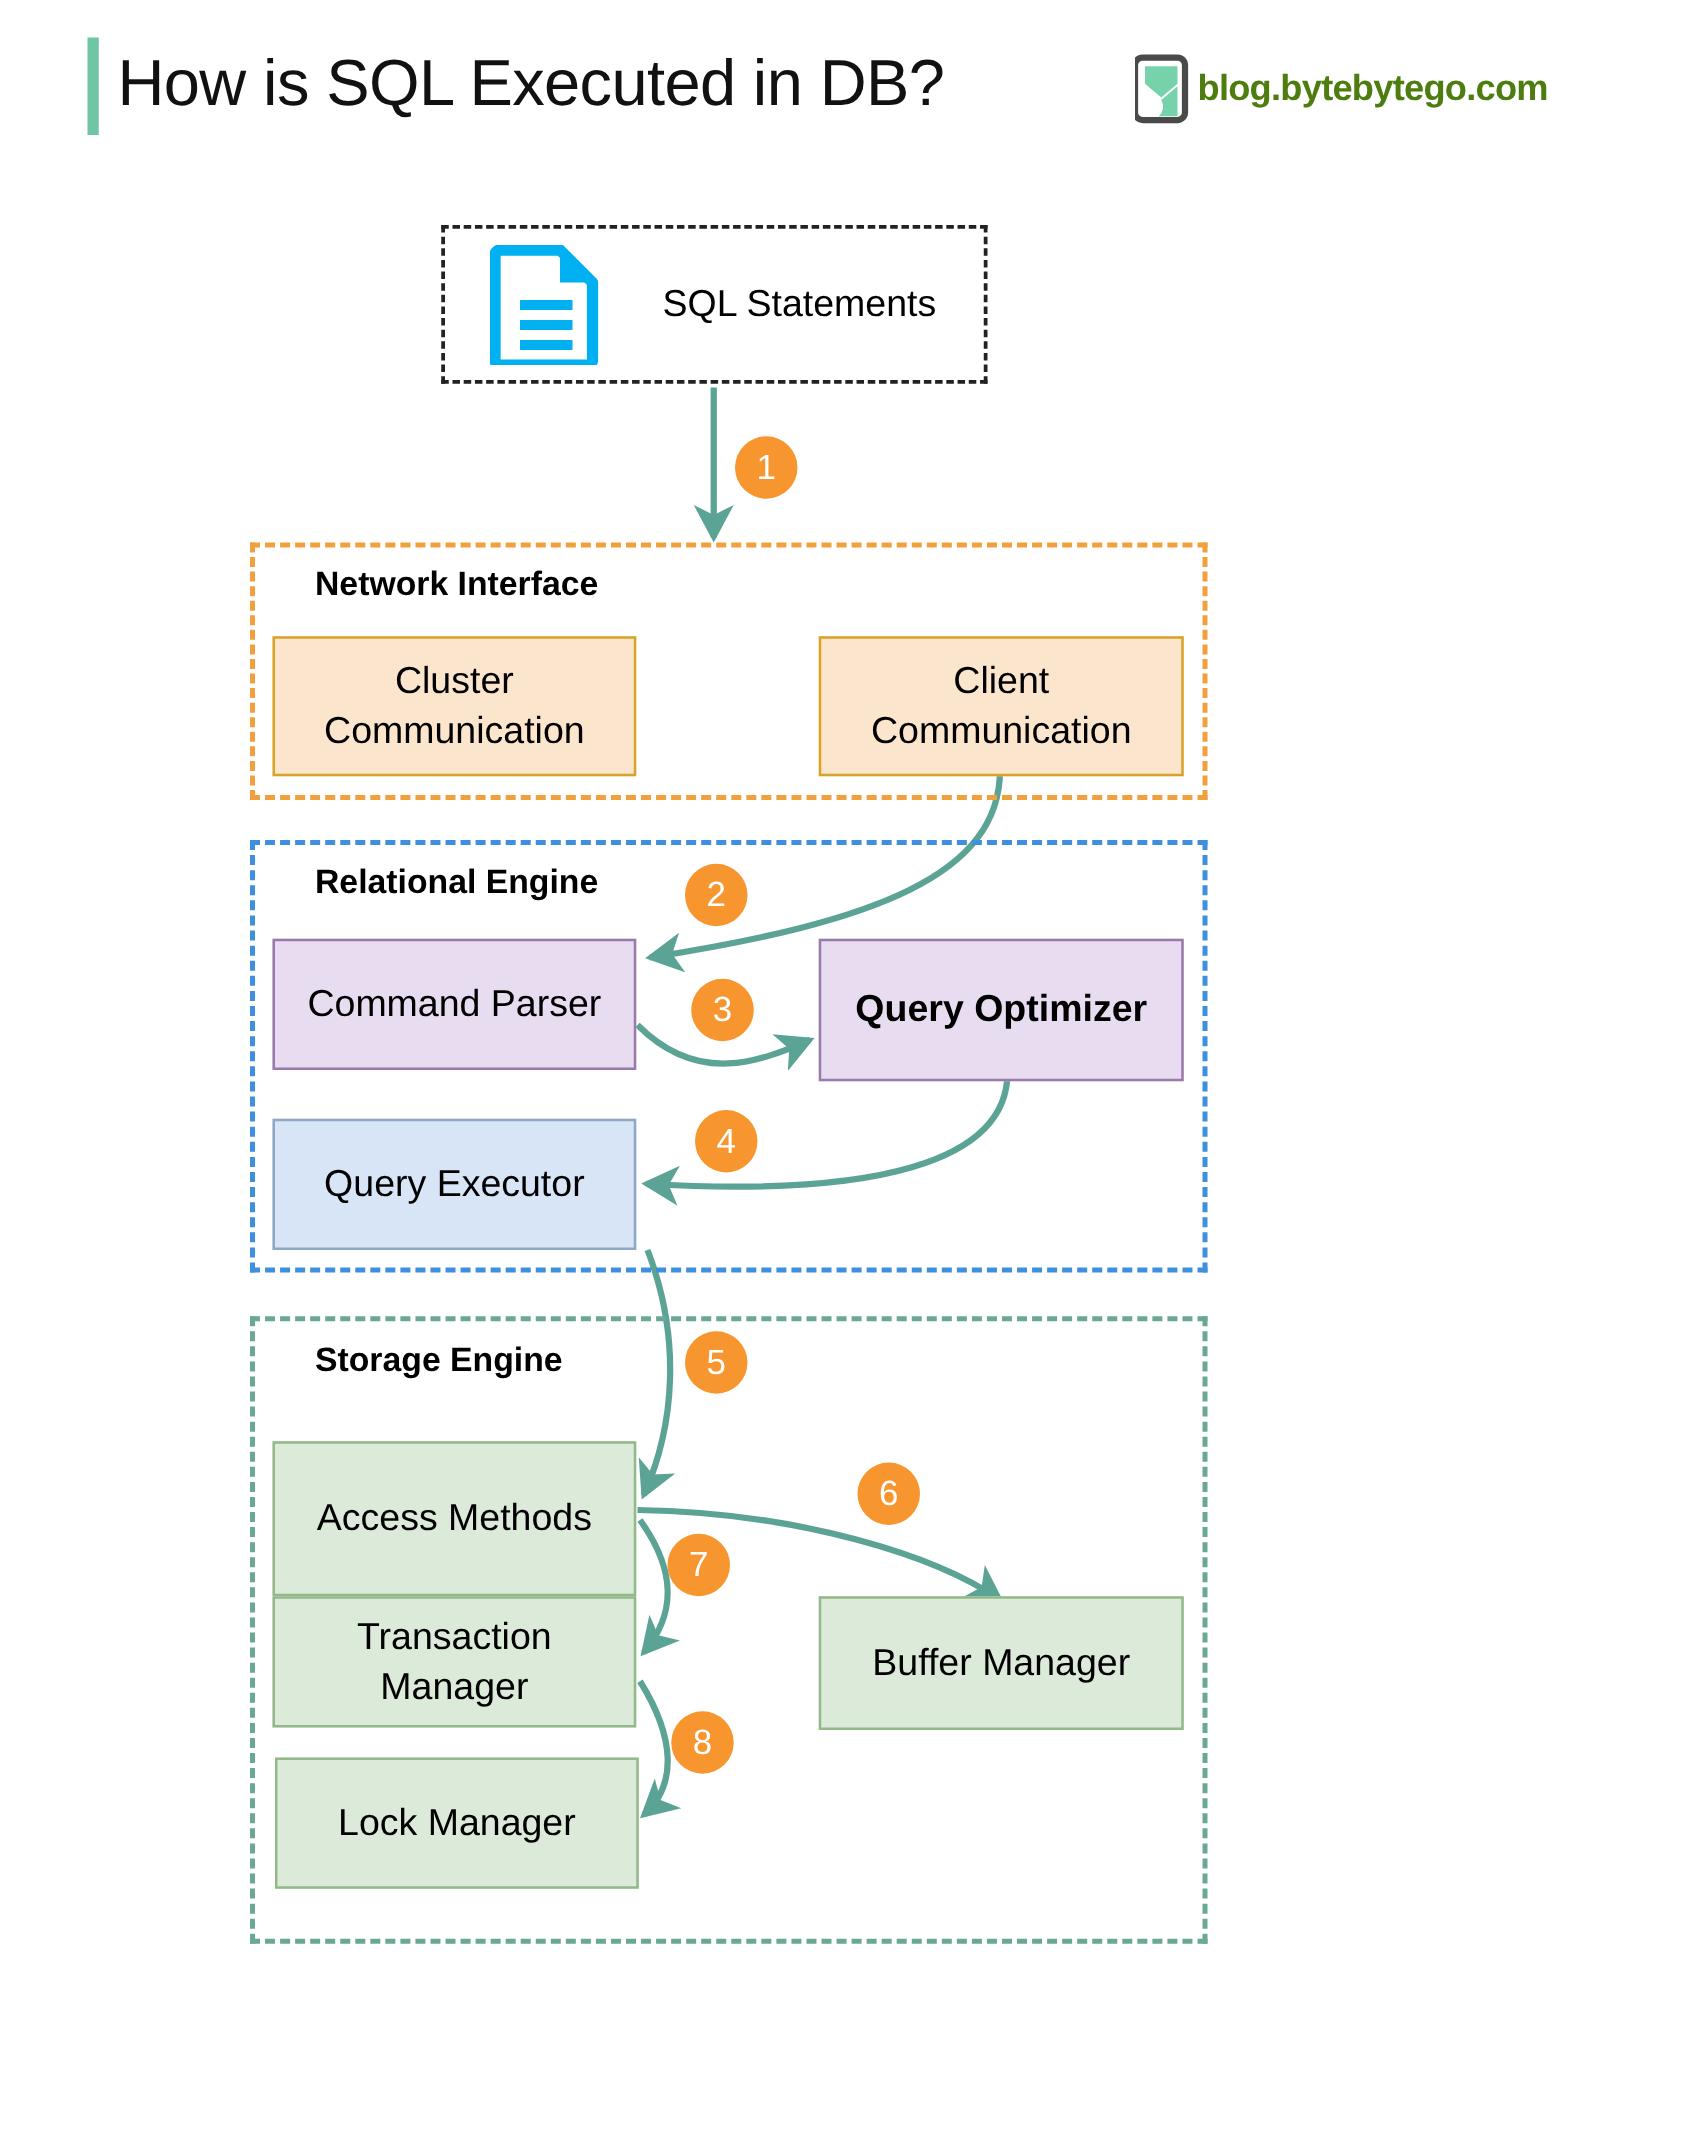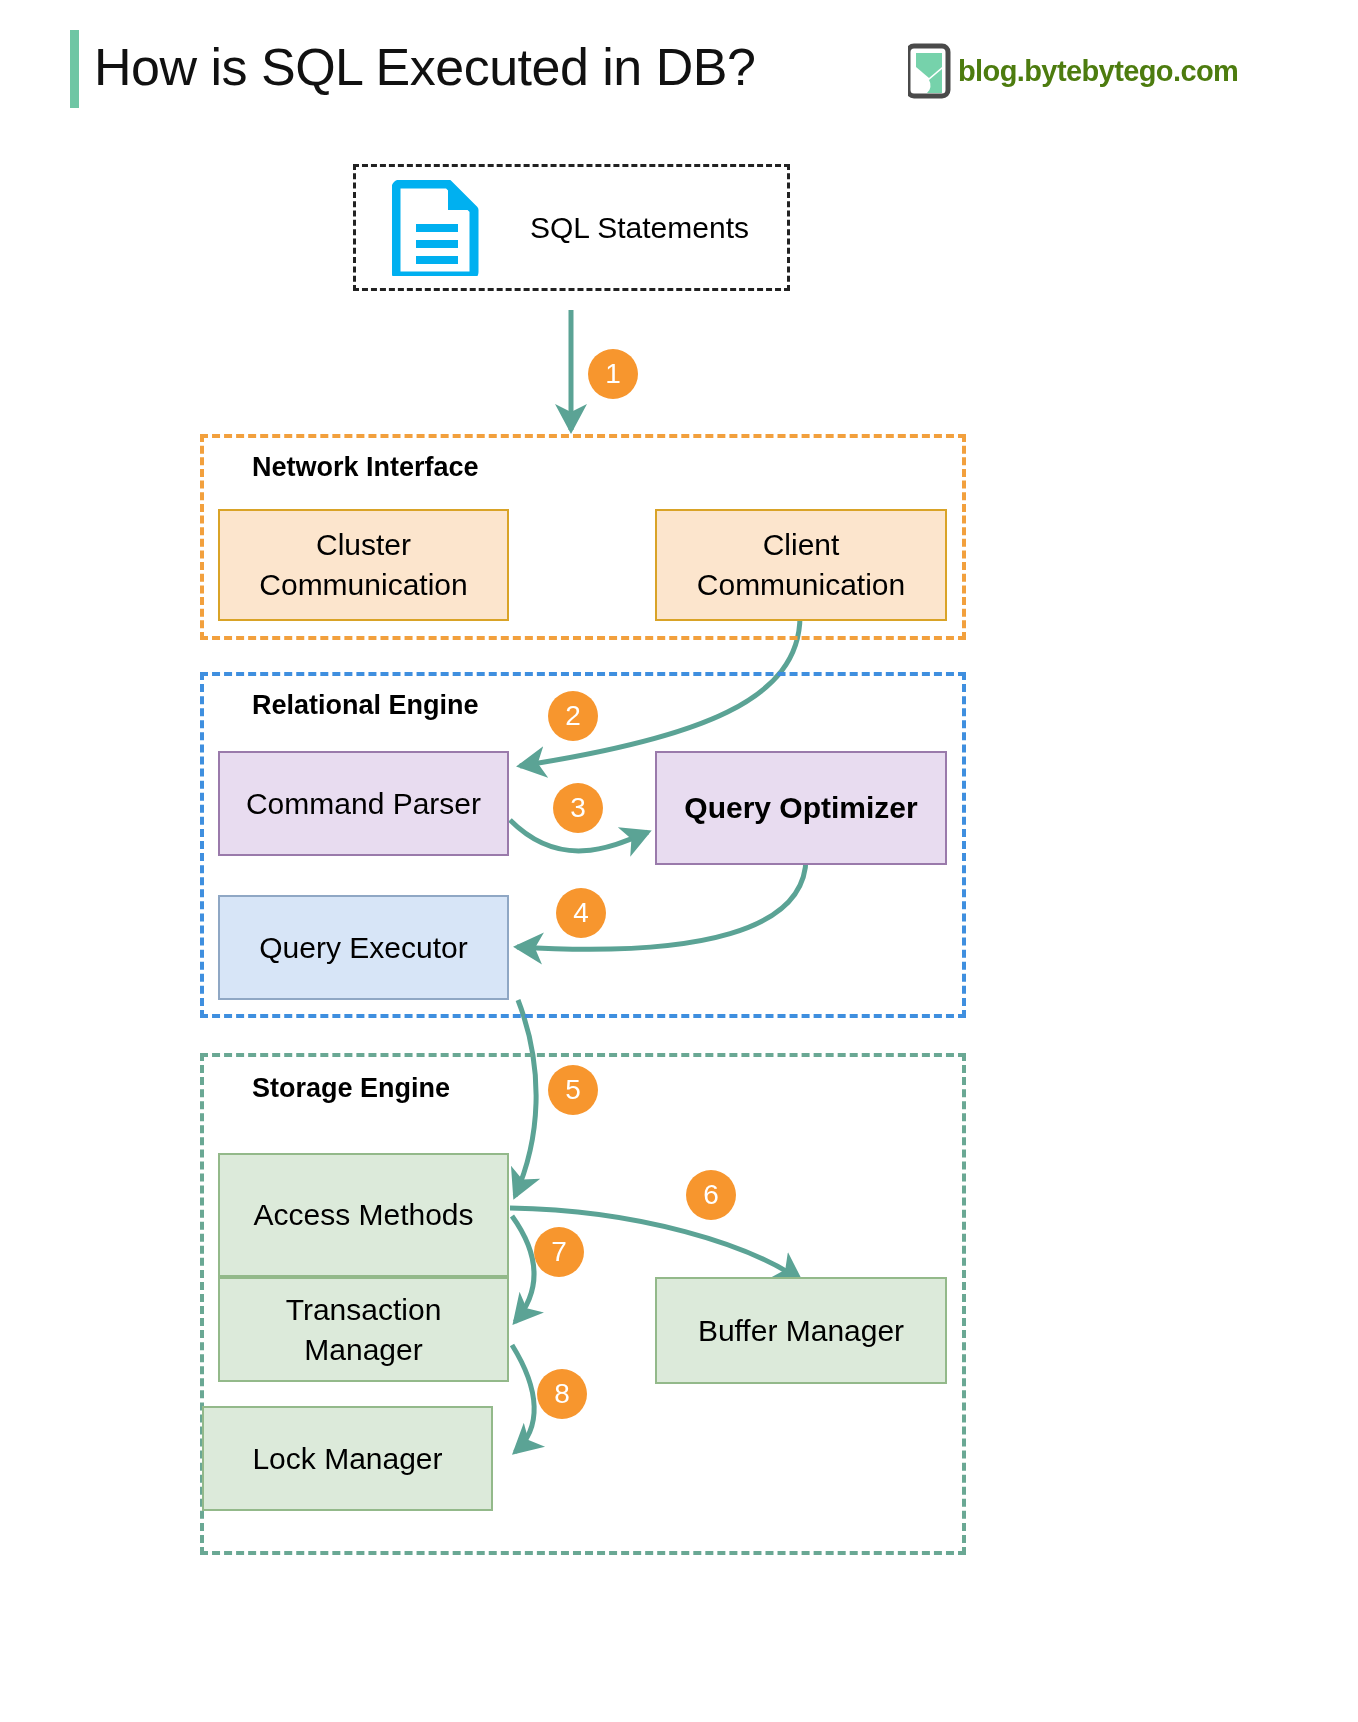--- a/index.html
+++ b/index.html
@@ -170,21 +170,21 @@
     <path d="M518,1000 C545,1070 540,1140 515,1196"></path>
 
     <path d="M510,1208 C640,1210 750,1245 800,1280"></path>
 
     <path d="M512,1216 C540,1255 542,1290 515,1322"></path>
 
     <path d="M512,1345 C540,1390 542,1428 515,1452"></path>
   </g>
 </svg>
 
-<div id="sql-box" style="left:353px; top:164px; width:437px; height:127px;">
+<div id="sql-box" style="left:353px; top:180px; width:437px; height:127px;">
   <svg id="sql-icon" viewBox="0 0 90 96">
     <path d="M8 4 h48 l26 26 v62 a4 4 0 0 1 -4 4 h-70 a4 4 0 0 1 -4 -4 v-84 a4 4 0 0 1 4 -4 z" fill="#ffffff" stroke="#00b0f0" stroke-width="9" stroke-linejoin="round"></path>
     <path d="M56 4 l26 26 h-26 z" fill="#00b0f0"></path>
     <rect x="24" y="44" width="42" height="8" fill="#00b0f0"></rect>
     <rect x="24" y="60" width="42" height="8" fill="#00b0f0"></rect>
     <rect x="24" y="76" width="42" height="8" fill="#00b0f0"></rect>
   </svg>
   <div id="sql-label">SQL Statements</div>
 </div>
 
@@ -216,21 +216,21 @@
 <div id="grp-storage" class="group" style="left:200px; top:1053px; width:766px; height:502px;"></div>
 <div class="group-title" style="left:220px; top:1073px;">Storage Engine</div>
 
 <div class="node node-green" style="left:218px; top:1153px; width:291px; height:124px;">
   <span>Access Methods</span>
 </div>
 <div class="node node-green" style="left:218px; top:1277px; width:291px; height:105px;">
   <span>Transaction
 Manager</span>
 </div>
-<div class="node node-green" style="left:202px; top:1406px; width:291px; height:105px;">
+<div class="node node-green" style="left:220px; top:1406px; width:291px; height:105px;">
   <span>Lock Manager</span>
 </div>
 <div class="node node-green" style="left:655px; top:1277px; width:292px; height:107px;">
   <span>Buffer Manager</span>
 </div>
 
 <div class="badge" style="left:588px; top:349px;">1</div>
 <div class="badge" style="left:548px; top:691px;">2</div>
 <div class="badge" style="left:553px; top:783px;">3</div>
 <div class="badge" style="left:556px; top:888px;">4</div>

